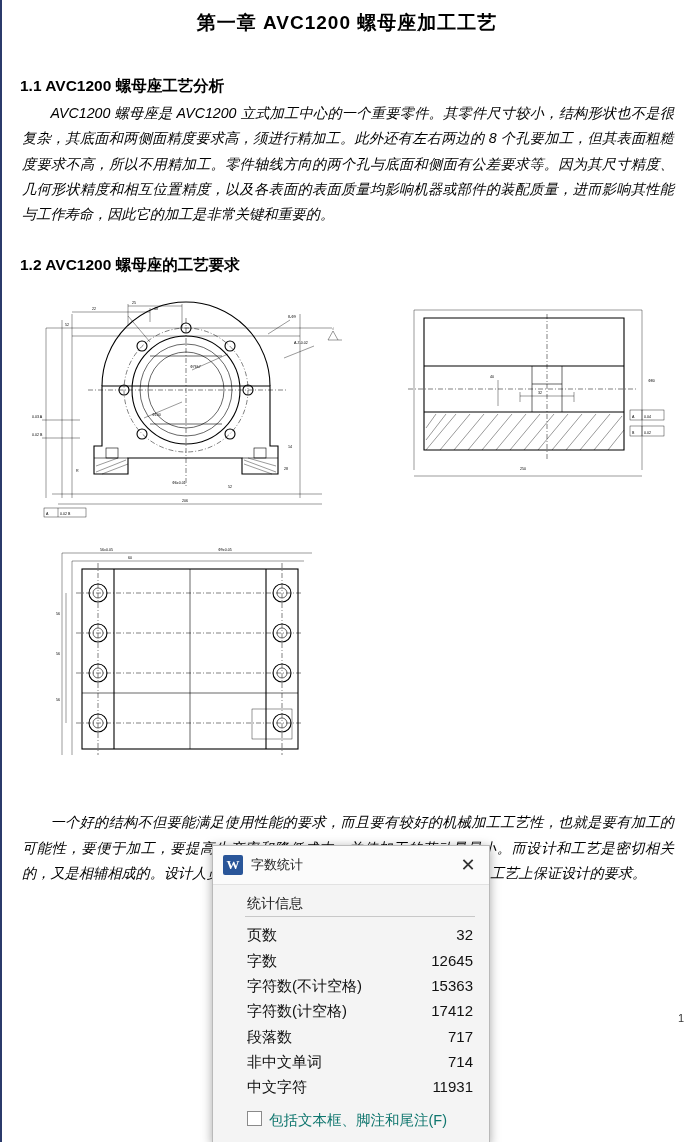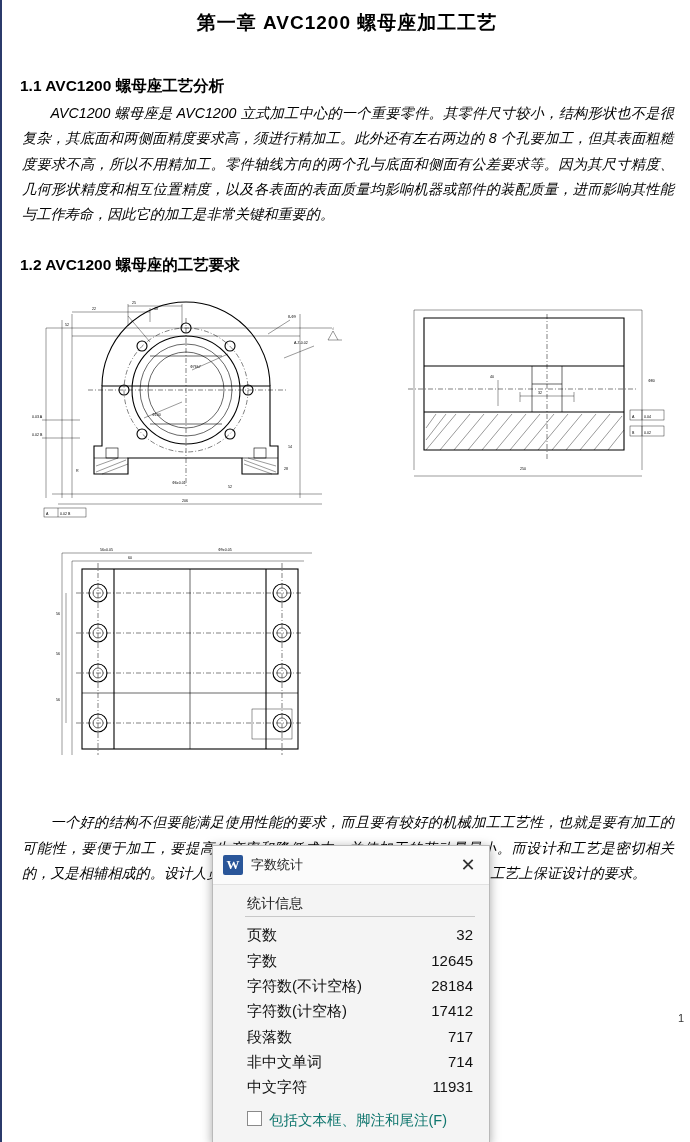--- a/index.html
+++ b/index.html
@@ -421,21 +421,21 @@
       <div class="stat-row">
         <span>页数</span>
         <span class="stat-val">32</span>
       </div>
       <div class="stat-row">
         <span>字数</span>
         <span class="stat-val">12645</span>
       </div>
       <div class="stat-row">
         <span>字符数(不计空格)</span>
-        <span class="stat-val">28184</span>
+        <span class="stat-val">15363</span>
       </div>
       <div class="stat-row">
         <span>字符数(计空格)</span>
         <span class="stat-val">17412</span>
       </div>
       <div class="stat-row">
         <span>段落数</span>
         <span class="stat-val">717</span>
       </div>
       <div class="stat-row">

